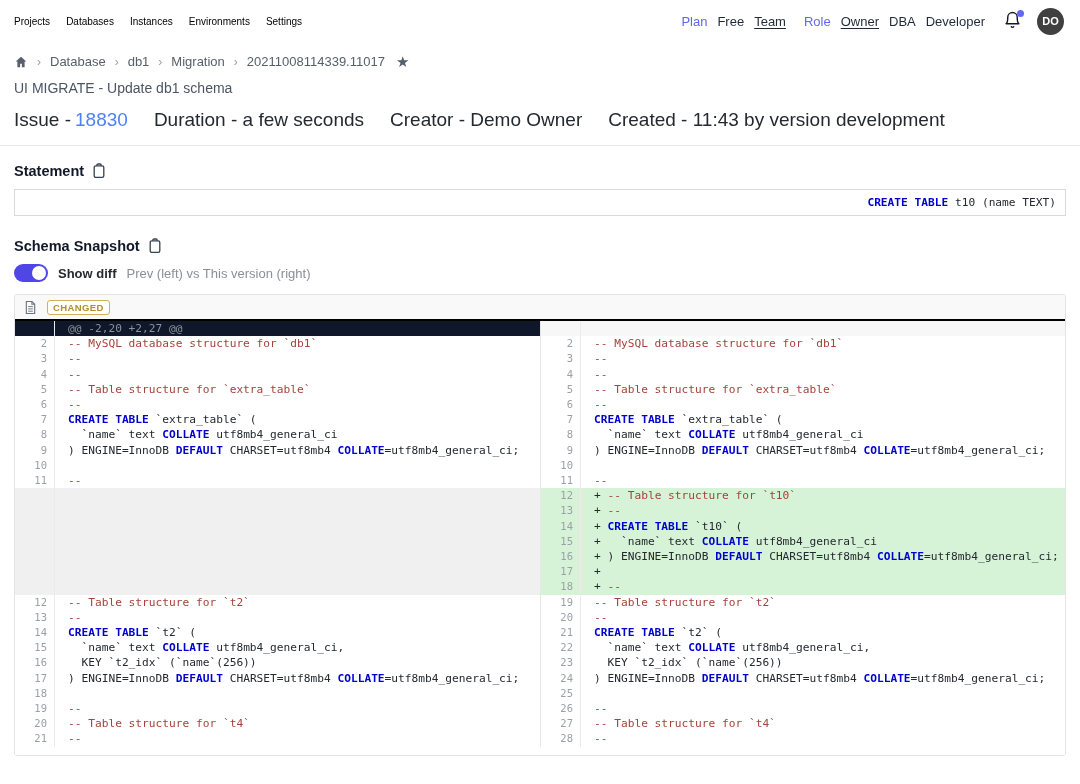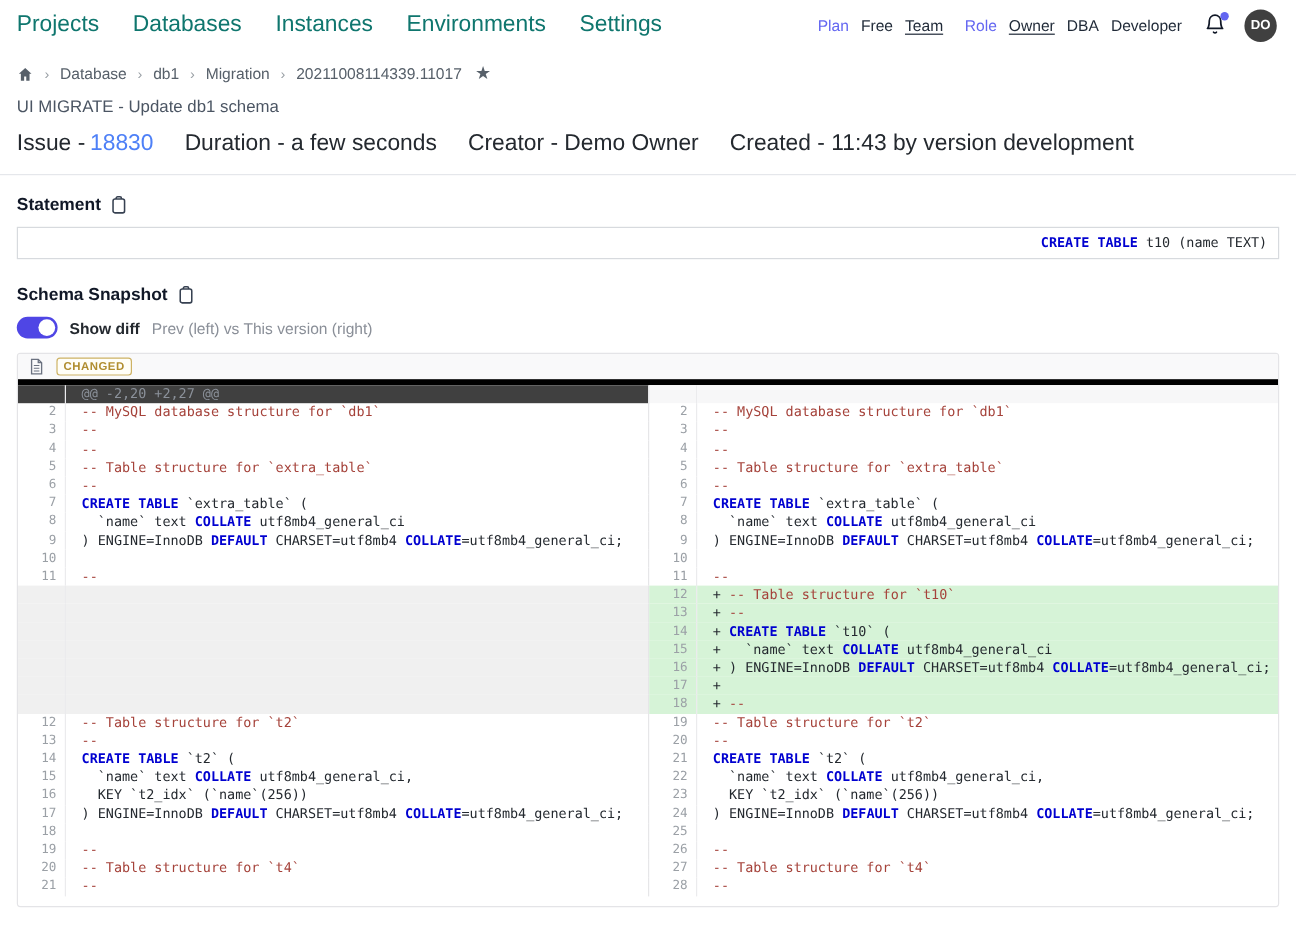--- a/index.html
+++ b/index.html
@@ -5,21 +5,21 @@
   * { box-sizing: border-box; margin: 0; padding: 0; }
   html,body { background:#fff; }
   body {
     width: 1080px; min-height: 784px; margin: 0 auto;
     font-family: "Liberation Sans", "DejaVu Sans", sans-serif;
     color: #24292f;
   }
 
   
   .topnav { height: 42px; display: flex; align-items: center; justify-content: space-between; padding: 0 16px 0 14px; }
-  .nav-left { display: flex; gap: 28px; font-size: 19px; font-weight: 500; color: #0f766e; }
+  .nav-left { display: flex; gap: 16px; font-size: 10px; font-weight: 500; color: #000000; }
   .nav-left span { cursor: pointer; }
   .nav-right { display: flex; align-items: center; gap: 10px; font-size: 13px; color: #1f2937; }
   .accent-lbl { color: #6366f1; }
   .u { text-decoration: underline; text-underline-offset: 2px; }
   .role-lbl { margin-left: 8px; text-align: right; }
   .bell-wrap { position: relative; margin-left: 8px; width: 20px; height: 20px; }
   .bell-dot { position: absolute; top: -1px; right: -1px; width: 7px; height: 7px; border-radius: 50%; background: #6366f1; }
   .avatar { width: 27px; height: 27px; border-radius: 50%; background: #404040; color: #fff;
             display: flex; align-items: center; justify-content: center; font-size: 11px; font-weight: 700; margin-left: 4px; }
 
@@ -52,30 +52,30 @@
   .snapshot-heading { margin-top: 22px; }
   .toggle-row { margin-top: 10px; display: flex; align-items: center; gap: 10px; }
   .toggle { width: 34px; height: 18px; border-radius: 9px; background: #4f46e5; position: relative; cursor: pointer; flex: none; }
   .toggle-knob { position: absolute; top: 2px; left: 18px; width: 14px; height: 14px; border-radius: 50%; background: #fff; }
   .toggle-label { font-size: 13px; font-weight: 700; color: #24292f; }
   .toggle-hint { font-size: 13px; color: #8a8f98; }
 
   
   .diff-panel { margin-top: 12px; border: 1px solid #e4e4e7; border-radius: 3px; overflow: hidden; }
   .diff-header { height: 26px; display: flex; align-items: center; gap: 10px; padding: 0 9px;
-                 background: #f9f9fa; border-bottom: 5px solid #000000; }
+                 background: #f9f9fa; border-bottom: 2px solid #000000; }
   .badge-changed { font-size: 9.5px; font-weight: 600; letter-spacing: .4px; color: #b08d2f;
                    border: 1px solid #cdb264; border-radius: 3px; padding: 1px 5px; background: #fffef8; }
   .diff-body { display: grid; grid-template-columns: 40px 486px 40px 486px; padding-bottom: 8px; background: #fff; }
   .gut { text-align: right; padding-right: 7px; font-family: "DejaVu Sans Mono", monospace; font-size: 10.5px;
          line-height: 15.2px; color: #9ba0a6; border-right: 1px solid #ebebed; user-select: none; }
   .code { padding-left: 13px; white-space: pre; overflow: hidden; font-family: "DejaVu Sans Mono", monospace;
           font-size: 11.2px; line-height: 15.2px; color: #24292f; }
   .code.side-l { border-right: 1px solid #e6e6e8; }
-  .t-hunk  { background: #404040; }
+  .t-hunk  { background: #0f172a; }
   .t-pad   { background: #f7f7f8; }
   .t-add   { background: #d6f3d7; }
   .t-emp   { background: #f0f0f0; }
   .tok-c { color: #a5423a; }
   .tok-k { color: #0000d0; font-weight: 700; }
   .tok-p { color: #24292f; }
   .tok-h { color: #8b919a; }
 </style>
 </head>
 <body>

